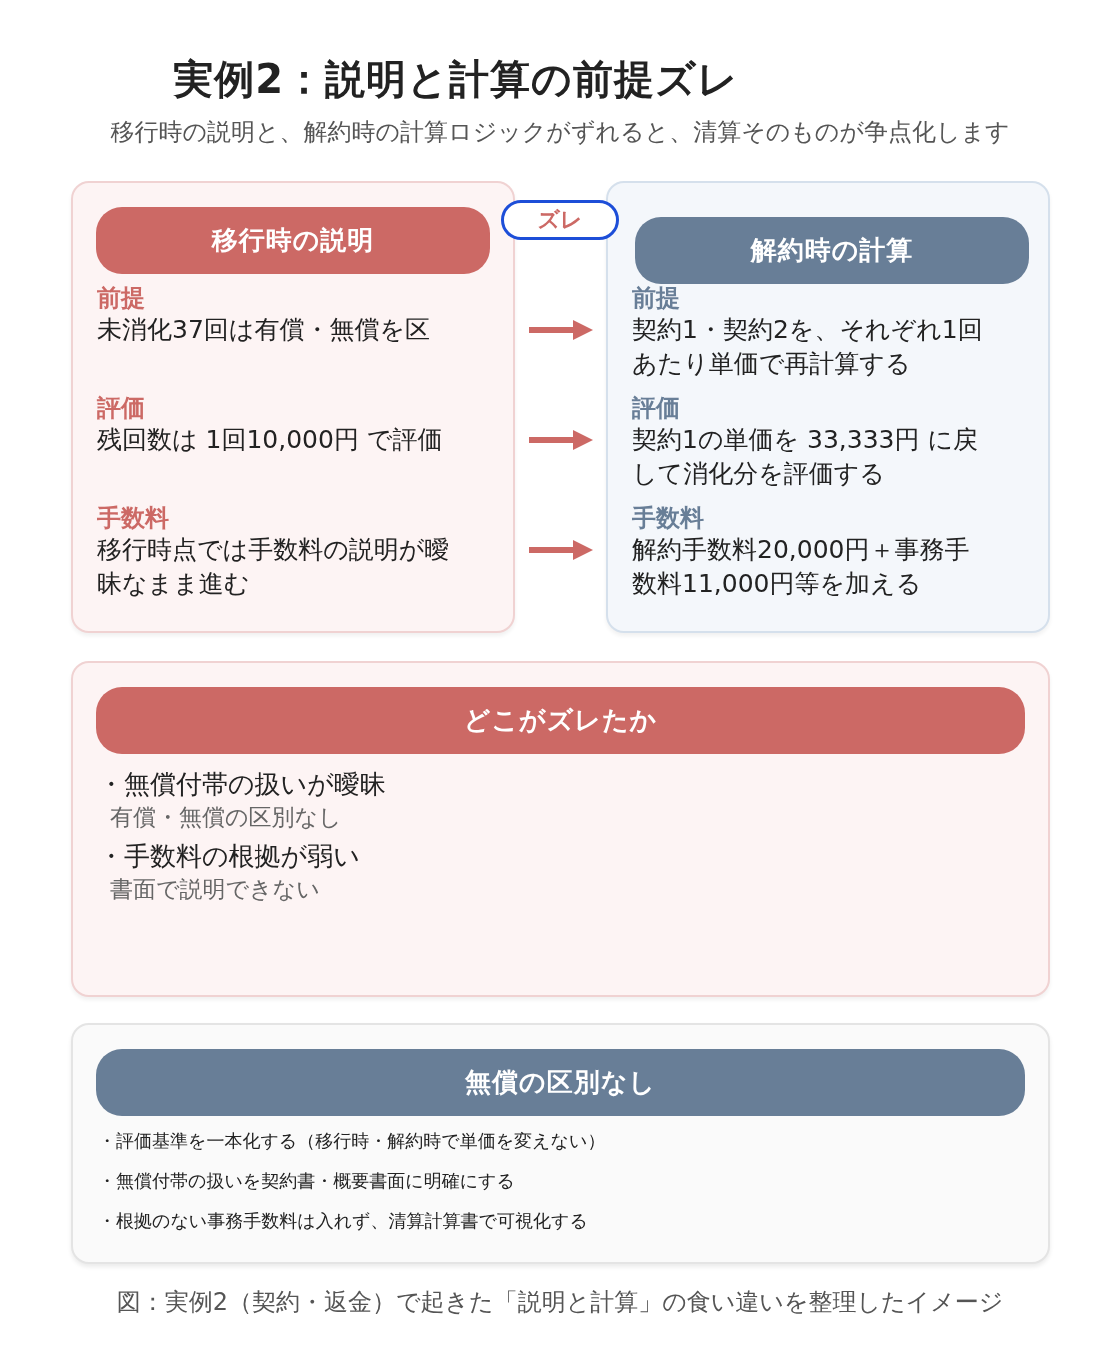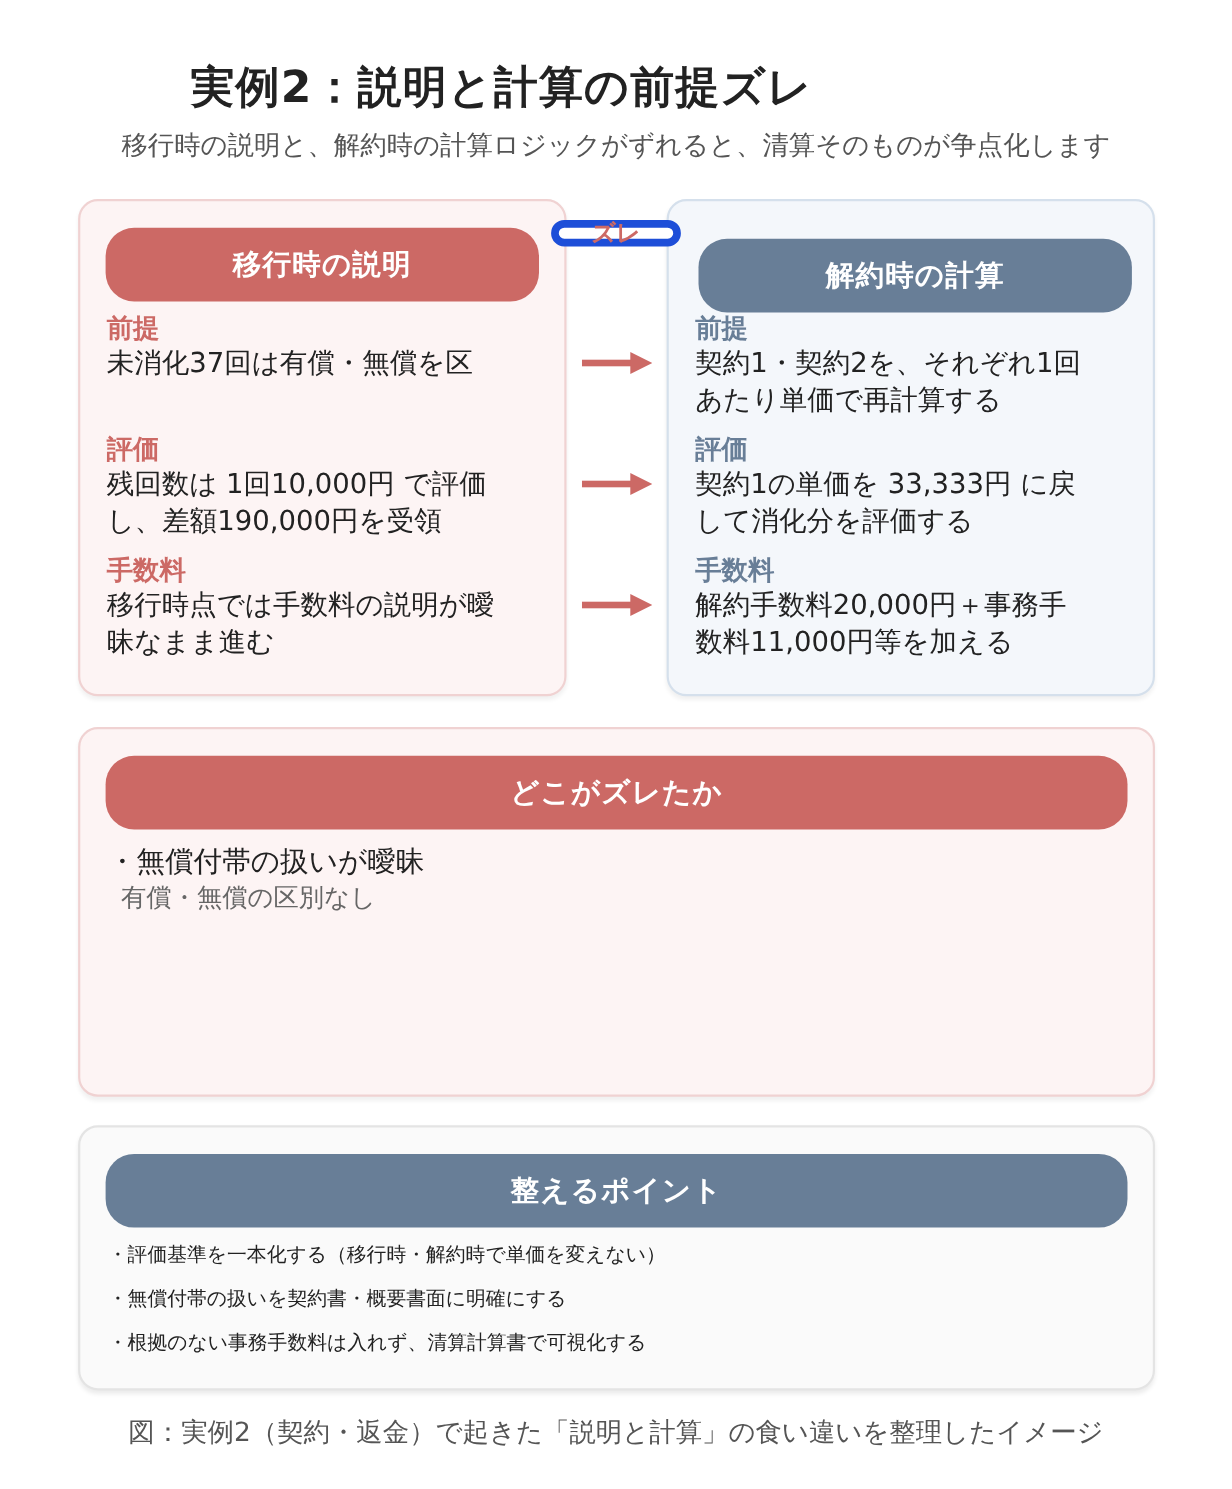--- a/index.html
+++ b/index.html
@@ -11,21 +11,21 @@
   .card.blue{background:#f4f7fb;border:2px solid #d5e0ec;box-shadow:0 3px 4px rgba(0,0,0,0.06);}
   .card.gray{background:#fafafa;border:2px solid #e4e4e4;box-shadow:0 3px 4px rgba(0,0,0,0.08);}
   .pill{position:absolute;height:67px;border-radius:26px;color:#fff;font-size:26px;font-weight:bold;display:flex;align-items:center;justify-content:center;letter-spacing:1px;}
   .pill.red{background:#cc6965;}
   .pill.blue{background:#687e97;}
   .section{position:absolute;}
   .sec-label{font-size:24px;font-weight:bold;line-height:30px;}
   .sec-label.red{color:#cc6965;}
   .sec-label.blue{color:#687e97;}
   .sec-text{font-size:25px;line-height:34px;color:#222;}
-  .badge{position:absolute;left:501px;top:200px;width:118px;height:24px;border:7px solid #1d4ed8;border-radius:22px;background:#fff;box-sizing:border-box;color:#cc6965;font-size:22px;font-weight:bold;display:flex;align-items:center;justify-content:center;}
+  .badge{position:absolute;left:501px;top:200px;width:118px;height:40px;border:3px solid #1d4ed8;border-radius:22px;background:#fff;box-sizing:border-box;color:#cc6965;font-size:22px;font-weight:bold;display:flex;align-items:center;justify-content:center;}
   .arrow{position:absolute;left:529px;width:64px;height:20px;}
   .bullet-main{font-size:26px;line-height:34px;color:#222;}
   .bullet-sub{font-size:23px;line-height:32px;color:#666;padding-left:12px;}
   .point{font-size:18px;line-height:40px;color:#222;}
   .caption{position:absolute;left:0;top:1286px;width:1120px;text-align:center;font-size:24px;color:#555;}
 </style>
 </head>
 <body>
 
 <div class="title">実例2：説明と計算の前提ズレ</div>
@@ -34,21 +34,20 @@
 <div class="card red" style="left:71px;top:181px;width:444px;height:452px;"></div>
 <div class="pill red" style="left:96px;top:207px;width:394px;">移行時の説明</div>
 
 <div class="section" style="left:97px;top:283px;width:410px;">
   <div class="sec-label red">前提</div>
   <div class="sec-text">未消化37回は有償・無償を区</div>
 </div>
 <div class="section" style="left:97px;top:393px;width:410px;">
   <div class="sec-label red">評価</div>
   <div class="sec-text">残回数は 1回10,000円 で評価</div>
-  <div class="sec-text">し、差額190,000円を受領</div>
 </div>
 <div class="section" style="left:97px;top:503px;width:410px;">
   <div class="sec-label red">手数料</div>
   <div class="sec-text">移行時点では手数料の説明が曖</div>
   <div class="sec-text">昧なまま進む</div>
 </div>
 
 <div class="card blue" style="left:606px;top:181px;width:444px;height:452px;"></div>
 <div class="pill blue" style="left:635px;top:207px;width:394px;margin-top:10px;">解約時の計算</div>
 
@@ -83,23 +82,27 @@
     <polygon points="44,0 64,10 44,20" fill="#cc6965"></polygon>
   </svg>
 
 <div class="card red" style="left:71px;top:661px;width:979px;height:336px;"></div>
 <div class="pill red" style="left:96px;top:687px;width:929px;">どこがズレたか</div>
 <div class="section" style="left:98px;top:761px;width:900px;">
   <div style="margin-top:6px;">
     <div class="bullet-main">・無償付帯の扱いが曖昧</div>
     <div class="bullet-sub">有償・無償の区別なし</div>
   </div>
+  <div style="margin-top:6px;">
+    <div class="bullet-main">・手数料の根拠が弱い</div>
+    <div class="bullet-sub">書面で説明できない</div>
+  </div>
 </div>
 
 <div class="card gray" style="left:71px;top:1023px;width:979px;height:241px;"></div>
-<div class="pill blue" style="left:96px;top:1049px;width:929px;">整えるポイント</div>
+<div class="pill blue" style="left:96px;top:1049px;width:929px;">無償の区別なし</div>
 <div class="section" style="left:98px;top:1121px;width:920px;">
   <div class="point">・評価基準を一本化する（移行時・解約時で単価を変えない）</div>
   <div class="point">・無償付帯の扱いを契約書・概要書面に明確にする</div>
   <div class="point">・根拠のない事務手数料は入れず、清算計算書で可視化する</div>
 </div>
 
 <div class="caption">図：実例2（契約・返金）で起きた「説明と計算」の食い違いを整理したイメージ</div>
 
 </body></html>

